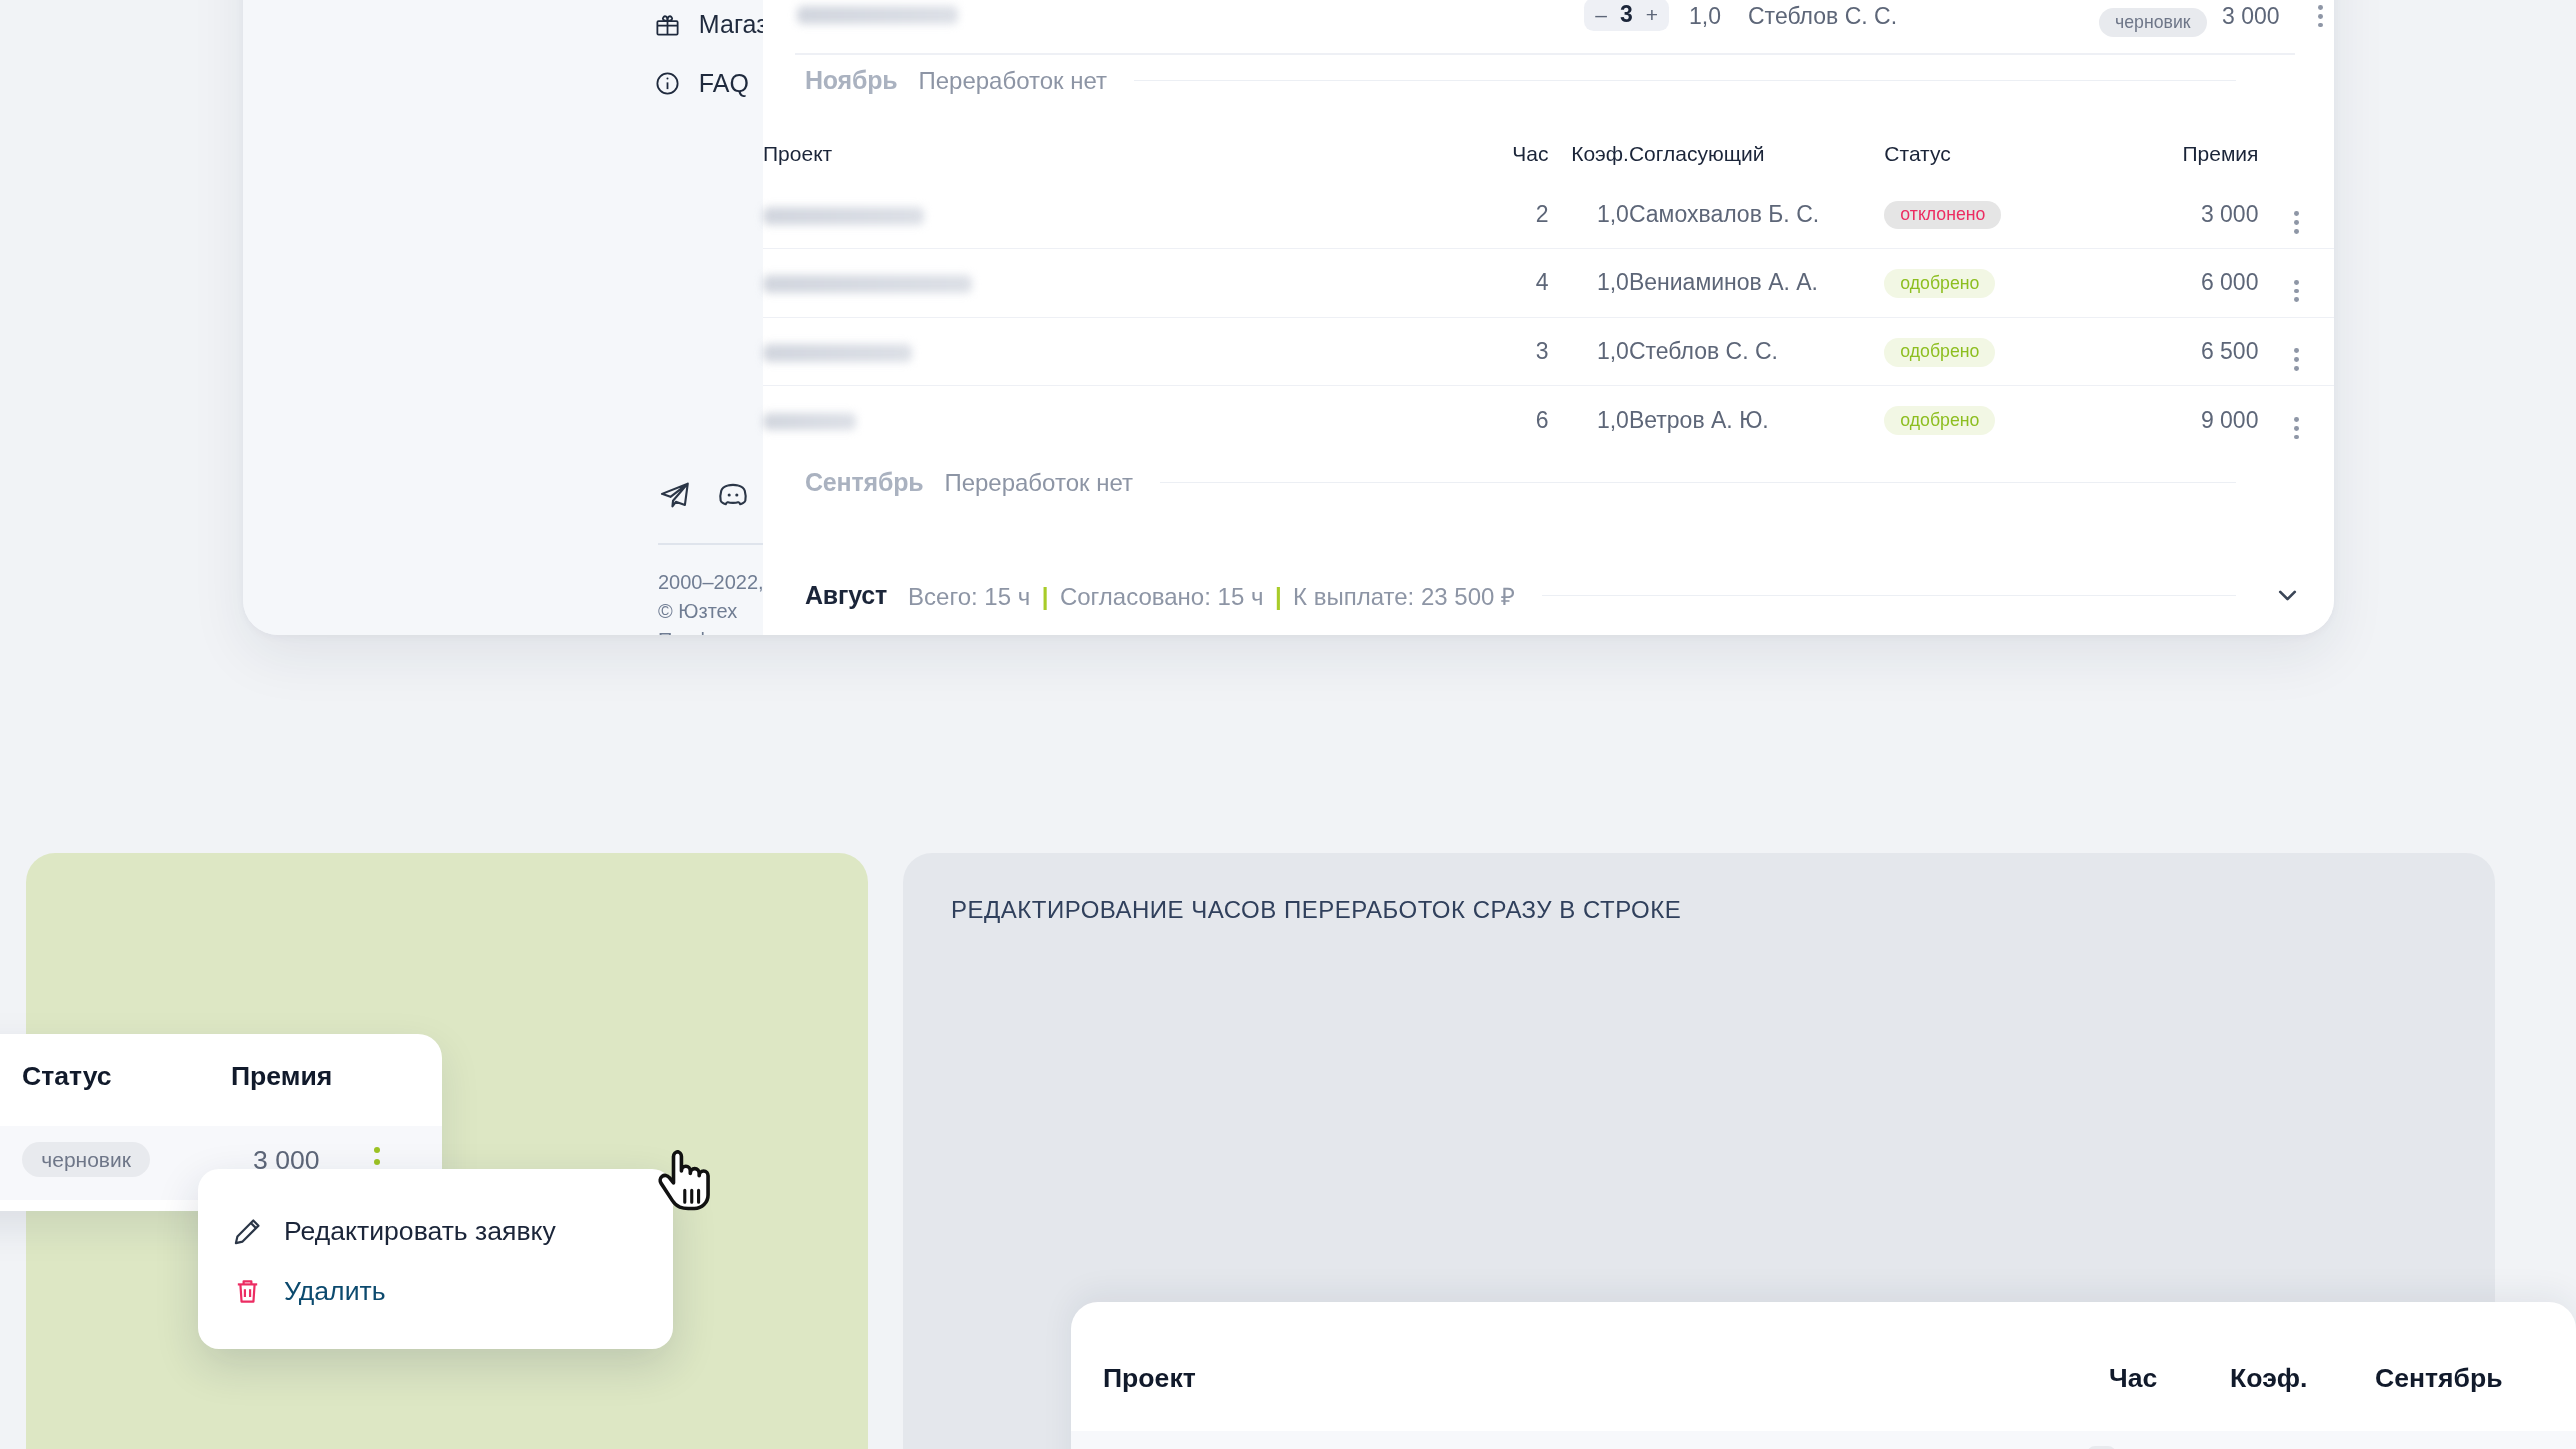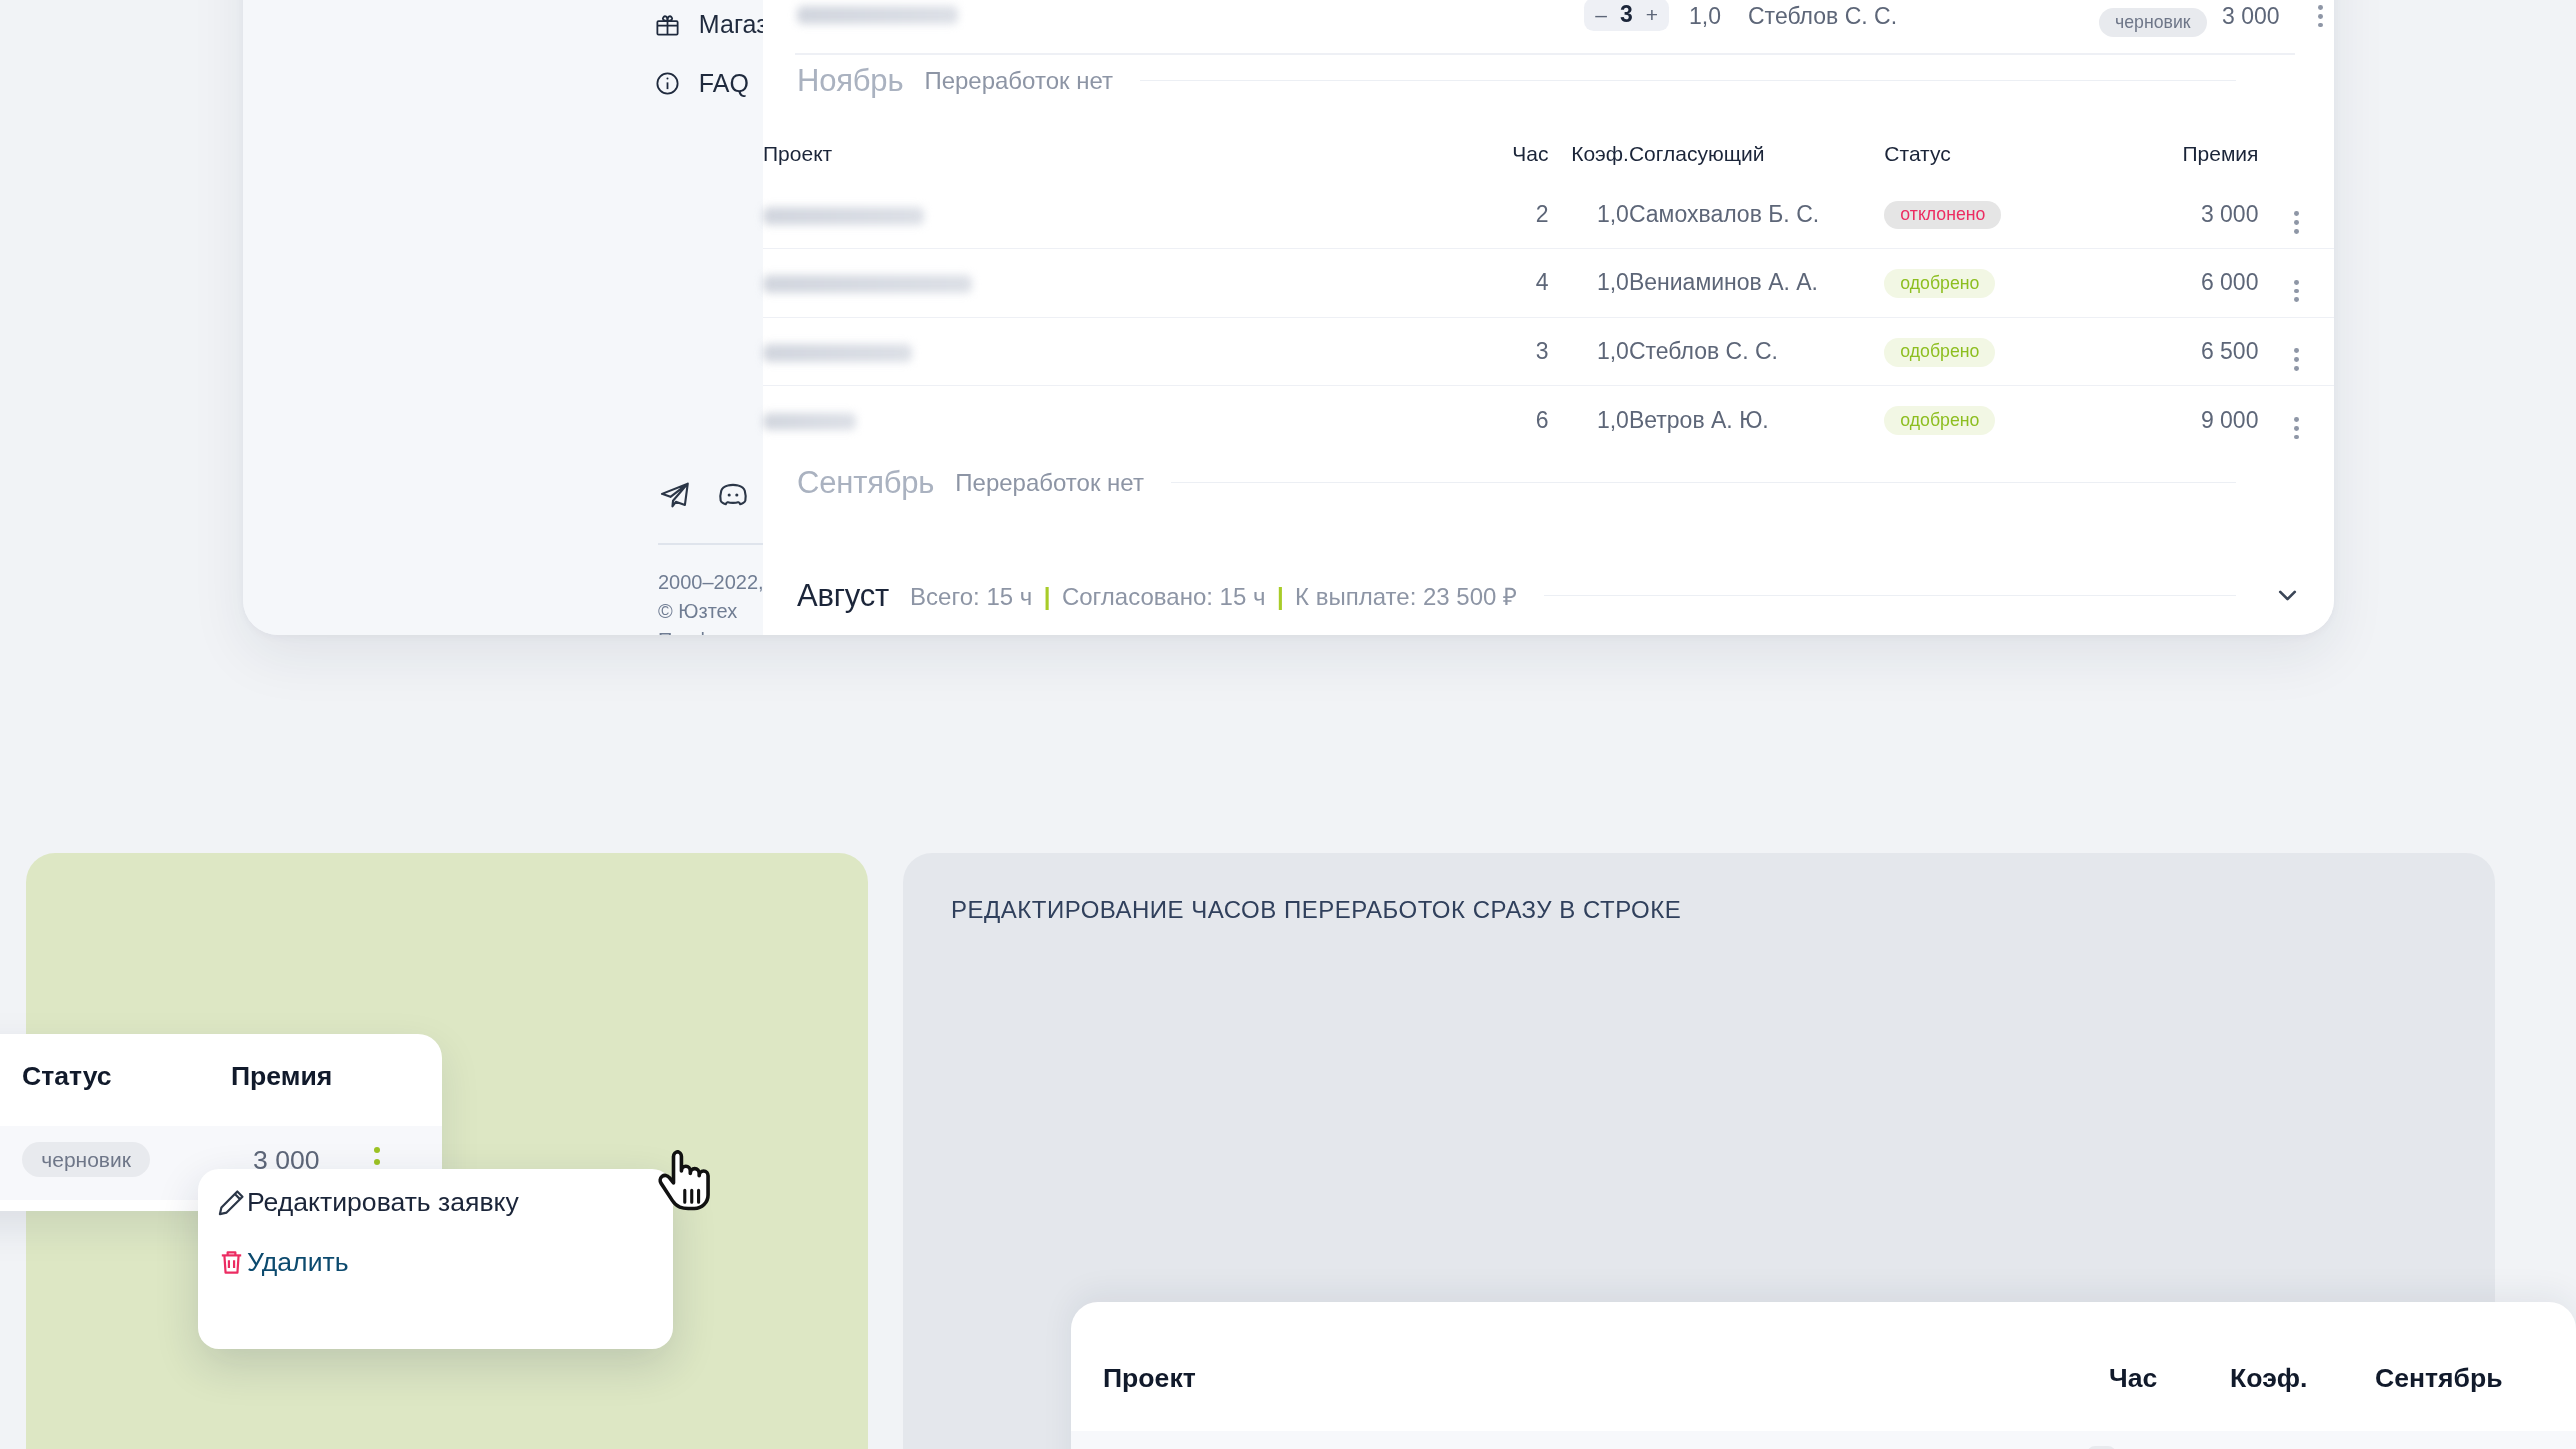--- a/index.html
+++ b/index.html
@@ -68,21 +68,21 @@
     display:flex;align-items:center;
   }
   .row-sep{position:absolute;left:32px;right:39px;height:1.6px;background:#eef0f5;}
 
   .month{
     position:absolute;left:0;width:1571px;height:auto;
   }
   .month-head{
     position:relative;display:flex;align-items:center;gap:21px;height:47px;padding:0 32px 0 34px;
   }
-  .m-name{font-size:31px;font-weight:400;letter-spacing:-0.2px;}
+  .m-name{font-size:25px;font-weight:700;letter-spacing:-0.2px;margin-left:8px;}
   .m-name.active{color:#1b2539;}
   .m-name.muted{color:#aab2c0;}
   .m-meta{font-size:24px;color:#8d95a5;white-space:nowrap;}
   .m-meta .sep{color:#a8cc29;font-weight:700;margin:0 4.8px;}
   .m-rule{flex:1;height:1.6px;background:#eceff4;margin-left:6.4px;margin-right:16px;}
   .chev{width:29px;height:29px;flex:0 0 29px;cursor:pointer;}
 
   table.tbl{width:100%;border-collapse:collapse;}
   table.tbl th, table.tbl td{font-weight:400;}
   .tbl th{
@@ -151,21 +151,21 @@
   }
   .mini-kebab i{width:6.4px;height:6.4px;border-radius:50%;background:#9dc324;display:block;}
 
   .ctx-menu{
     position:absolute;left:198px;top:1169px;width:475px;height:145px;
     background:#fff;border-radius:21px;
     box-shadow:0 16px 44px rgba(24,38,66,.16);
     padding:17.7px 0;
   }
   .ctx-item{
-    display:flex;align-items:flex-start;height:60px;padding:0 18px;cursor:pointer;
+    display:flex;align-items:flex-end;gap:21px;height:60px;padding:0 34px;cursor:pointer;
     font-size:26.6px;
   }
   .ctx-item.edit{color:#1b2539;}
   .ctx-item.del{color:#0c4a6e;}
   .ctx-ico{width:31px;height:31px;flex:0 0 31px;display:block;}
   .cursor{
     position:absolute;left:654px;top:1147px;width:63px;height:72px;pointer-events:none;
   }
 
   

